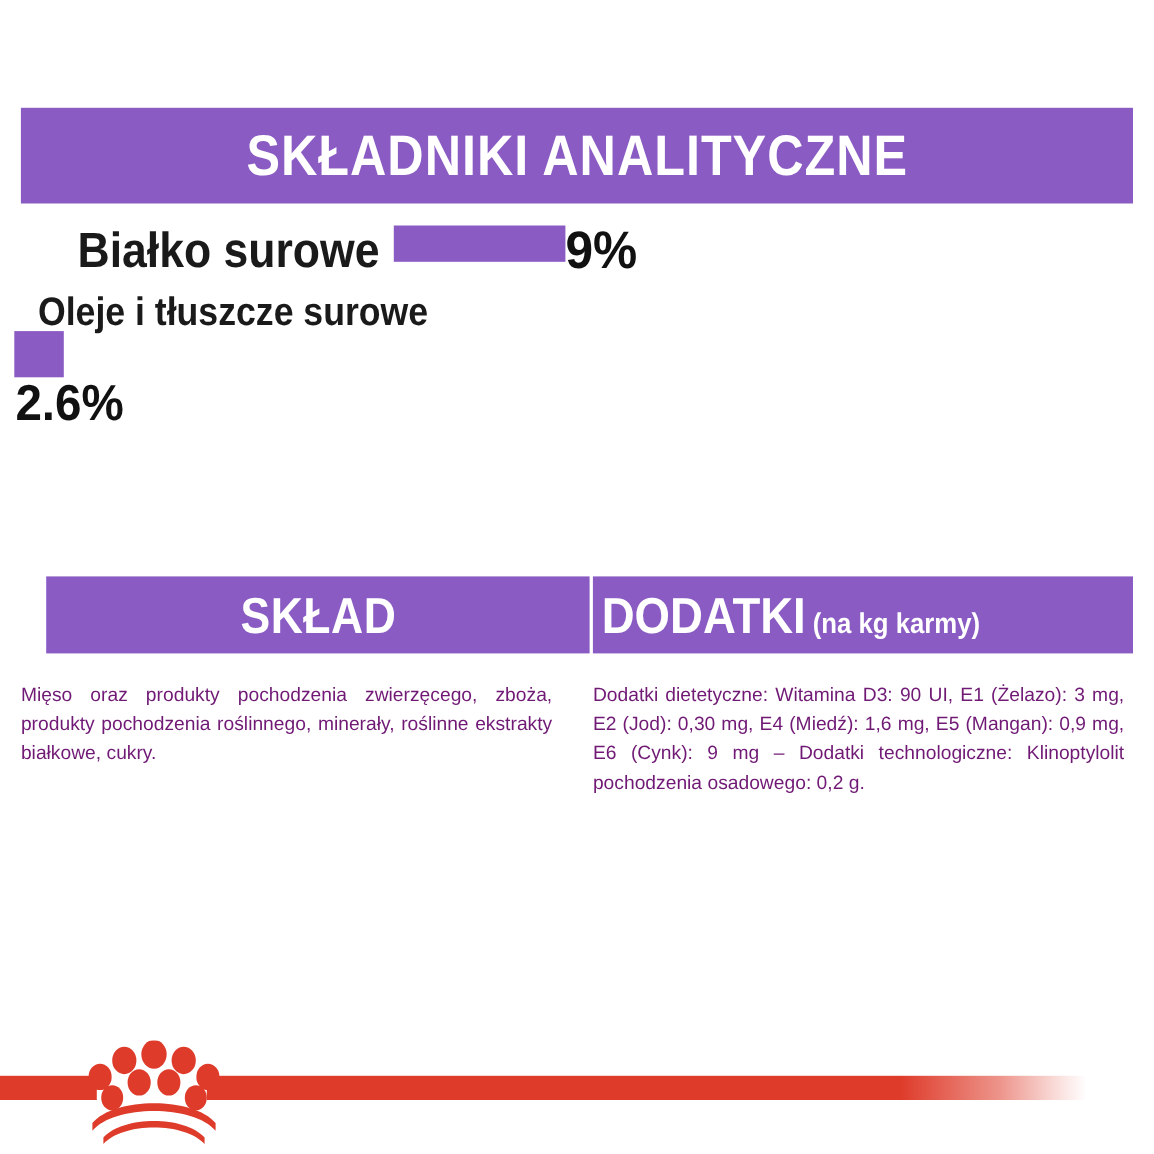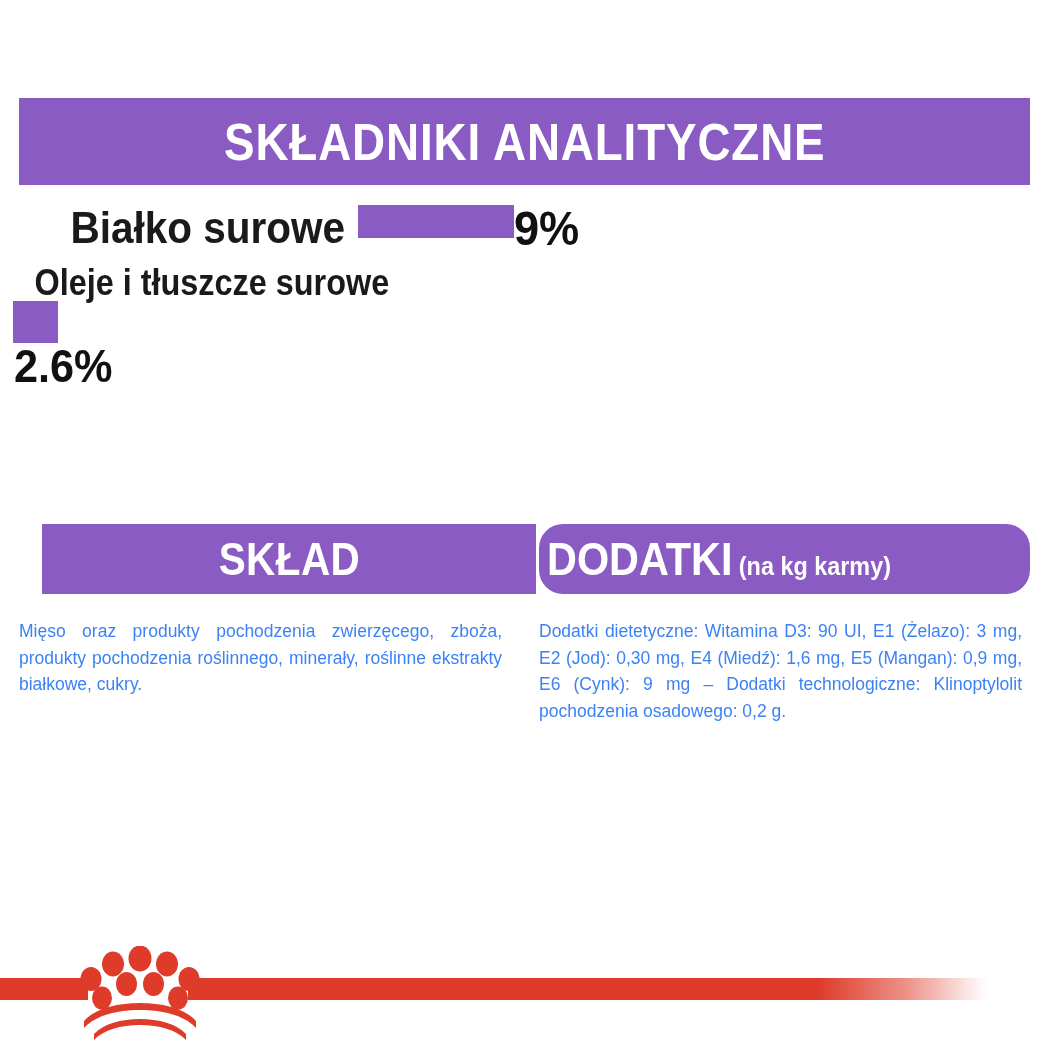--- a/index.html
+++ b/index.html
@@ -63,21 +63,20 @@
     font-size: 46px;
   }
 
   #additives-band {
     left: 539px;
     top: 524px;
     width: 491px;
     height: 70px;
     justify-content: flex-start;
     padding-left: 8px;
-    border-radius: 24px;
   }
   #additives-title-wrap {
     display: flex;
     align-items: baseline;
     transform: scaleX(0.9);
     transform-origin: left center;
     white-space: nowrap;
   }
   #additives-title-wrap .main {
     color: #ffffff;
@@ -144,21 +143,21 @@
   #row-fat .row-value { font-size: 46px; margin-left: 14px; }
 
   #row-fibre { height: 53px; }
   #row-fibre .row-label { font-size: 40px; }
   #row-fibre .row-bar   { width: 31px; height: 40px; }
   #row-fibre .row-value { font-size: 46px; margin-left: 14px; }
 
   
   .body-text {
     position: absolute;
-    color: #3b82f6;
+    color: #701a75;
     font-family: "Liberation Sans", sans-serif;
     font-size: 17.5px;
     line-height: 1.52;
     text-align: justify;
     text-justify: inter-word;
   }
   #composition-text {
     left: 19px;
     top: 618px;
     width: 483px;

